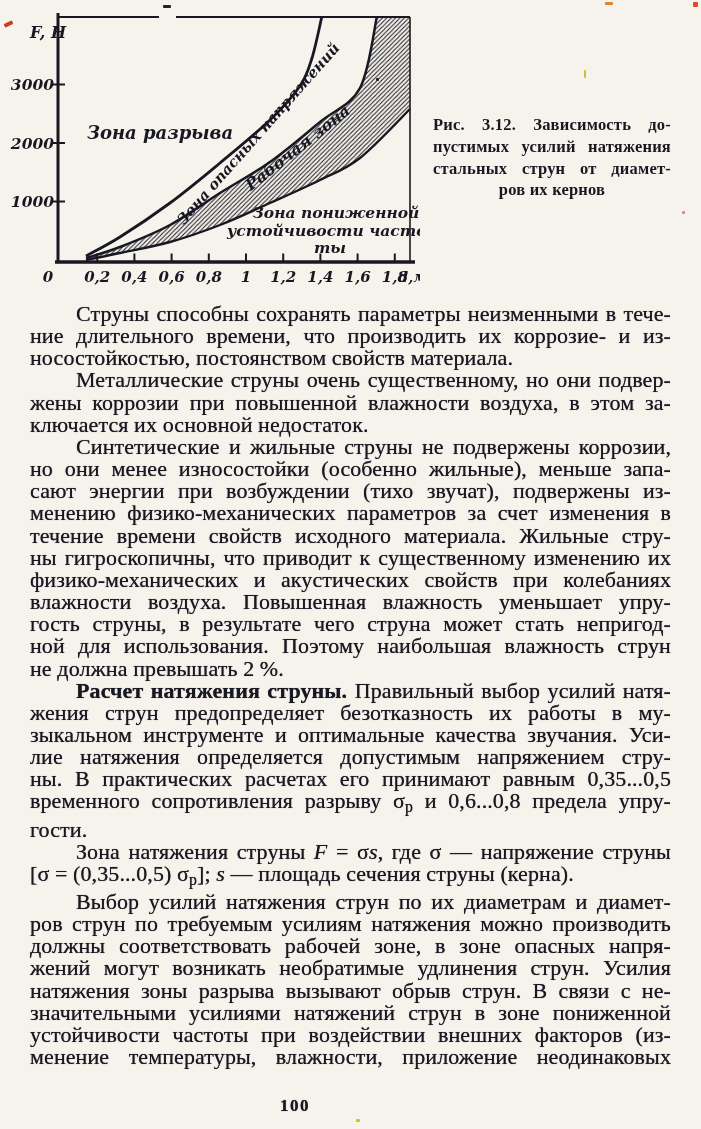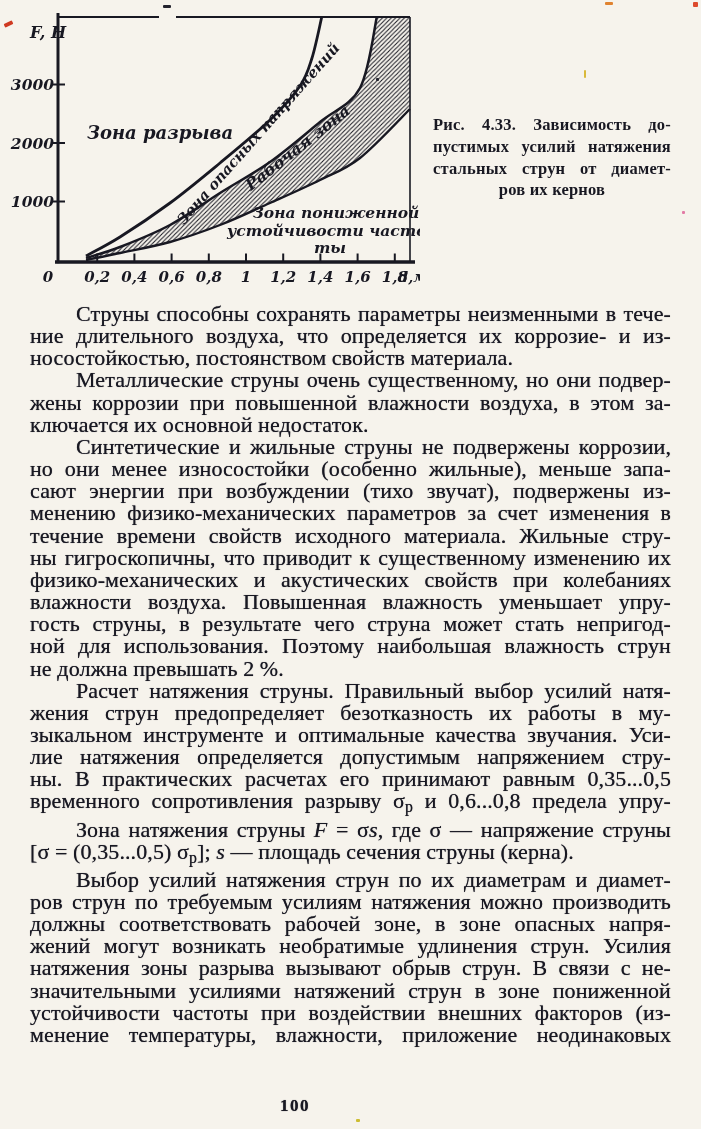--- a/index.html
+++ b/index.html
@@ -12,21 +12,21 @@
   .caption{position:absolute;left:433px;top:114px;width:238px;font-size:16.5px;line-height:21.8px;
            font-weight:700;letter-spacing:.2px;}
   .caption .cline{text-align:justify;text-align-last:justify;}
   .caption .cline.lastline{text-align:right;text-align-last:center;}
   
   .bodytext{position:absolute;left:30px;top:303px;width:641px;font-size:22px;line-height:22.15px;
             letter-spacing:.1px;text-shadow:0 0 .7px rgba(24,24,34,.85);}
   .line{text-align:justify;text-align-last:justify;}
   .line.lastline{text-align-last:left;}
   .line.first{text-indent:46px;}
-  .b{font-weight:400;}
+  .b{font-weight:700;}
   .i{font-style:italic;}
   .sub{font-size:72%;vertical-align:-0.25em;}
   .pagenum{position:absolute;top:1096px;left:0;width:590px;text-align:center;
            font-weight:700;font-size:17px;letter-spacing:1.5px;text-shadow:0 0 .8px rgba(24,24,34,.9);}
   .speck{position:absolute;border-radius:1px;}
 </style>
 </head>
 <body>
 
 <div class="page">
@@ -96,31 +96,31 @@
       <text transform="translate(262,137) rotate(-48.5)" font-size="14.6" text-anchor="middle">Зона опасных напряжений</text>
       <text transform="translate(301,152) rotate(-38)" font-size="16" text-anchor="middle">Рабочая зона</text>
       <g font-size="15.5" text-anchor="middle">
         <text x="336" y="218">Зона пониженной</text>
         <text x="330" y="236">устойчивости часто-</text>
         <text x="330" y="253">ты</text>
       </g>
     </svg>
 
     <div class="caption" id="caption">
-        <div class="cline">Рис. 4.33. Зависимость до-</div>
+        <div class="cline">Рис. 3.12. Зависимость до-</div>
         <div class="cline">пустимых усилий натяжения</div>
         <div class="cline">стальных струн от диамет-</div>
         <div class="cline lastline">ров их кернов</div>
       </div>
   </div>
 
   <div class="bodytext" id="bodytext">
       <div>
         <div class="line first"><span>Струны способны сохранять параметры неизменными в тече-</span></div>
-        <div class="line"><span>ние длительного воздуха, что определяется их коррозие- и из-</span></div>
+        <div class="line"><span>ние длительного времени, что производить их коррозие- и из-</span></div>
         <div class="line lastline"><span>носостойкостью, постоянством свойств материала.</span></div>
       </div>
       <div>
         <div class="line first"><span>Металлические струны очень существенному, но они подвер-</span></div>
         <div class="line"><span>жены коррозии при повышенной влажности воздуха, в этом за-</span></div>
         <div class="line lastline"><span>ключается их основной недостаток.</span></div>
       </div>
       <div>
         <div class="line first"><span>Синтетические и жильные струны не подвержены коррозии,</span></div>
         <div class="line"><span>но они менее износостойки (особенно жильные), меньше запа-</span></div>
@@ -134,20 +134,21 @@
         <div class="line"><span>ной для использования. Поэтому наибольшая влажность струн</span></div>
         <div class="line lastline"><span>не должна превышать 2 %.</span></div>
       </div>
       <div>
         <div class="line first"><span class="b">Расчет натяжения струны.</span><span> Правильный выбор усилий натя-</span></div>
         <div class="line"><span>жения струн предопределяет безотказность их работы в му-</span></div>
         <div class="line"><span>зыкальном инструменте и оптимальные качества звучания. Уси-</span></div>
         <div class="line"><span>лие натяжения определяется допустимым напряжением стру-</span></div>
         <div class="line"><span>ны. В практических расчетах его принимают равным 0,35...0,5</span></div>
         <div class="line"><span>временного сопротивления разрыву σ</span><span class="sub">р</span><span> и 0,6...0,8 предела упру-</span></div>
+        <div class="line lastline"><span>гости.</span></div>
       </div>
       <div>
         <div class="line first"><span>Зона натяжения струны </span><span class="i">F</span><span> = σ</span><span class="i">s</span><span>, где σ — напряжение струны</span></div>
         <div class="line lastline"><span>[σ = (0,35...0,5) σ</span><span class="sub">р</span><span>]; </span><span class="i">s</span><span> — площадь сечения струны (керна).</span></div>
       </div>
       <div>
         <div class="line first"><span>Выбор усилий натяжения струн по их диаметрам и диамет-</span></div>
         <div class="line"><span>ров струн по требуемым усилиям натяжения можно производить</span></div>
         <div class="line"><span>должны соответствовать рабочей зоне, в зоне опасных напря-</span></div>
         <div class="line"><span>жений могут возникать необратимые удлинения струн. Усилия</span></div>

